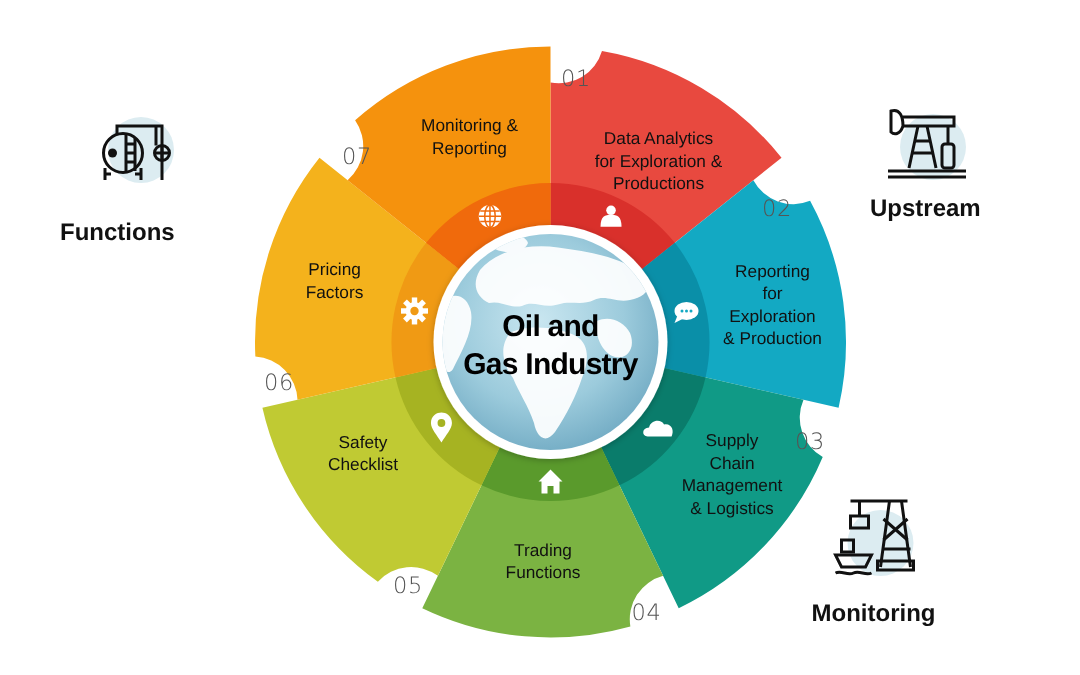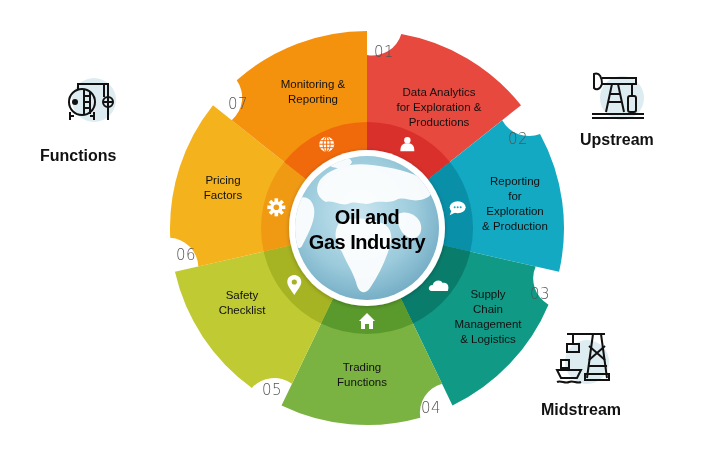--- a/index.html
+++ b/index.html
@@ -186,13 +186,13 @@
       <path d="M36 16 L52 30 M52 16 L36 30 M35 36 L54 36"></path>
       <rect x="32" y="44" width="24" height="6"></rect>
       <path d="M20 4 V14"></path>
       <rect x="14" y="14" width="12" height="8"></rect>
       <rect x="8" y="30" width="8" height="8"></rect>
       <path d="M4 40 H28 L24 48 H8 Z"></path>
       <path d="M4 52 C8 50,12 54,16 52 C20 50,24 54,28 52"></path>
     </g>
   </svg>
 </div>
-<div class="side-label" style="left:541px;top:401px;">Midstream</div>
+<div class="side-label" style="left:541px;top:401px;">Monitoring</div>
 
 </body></html>

